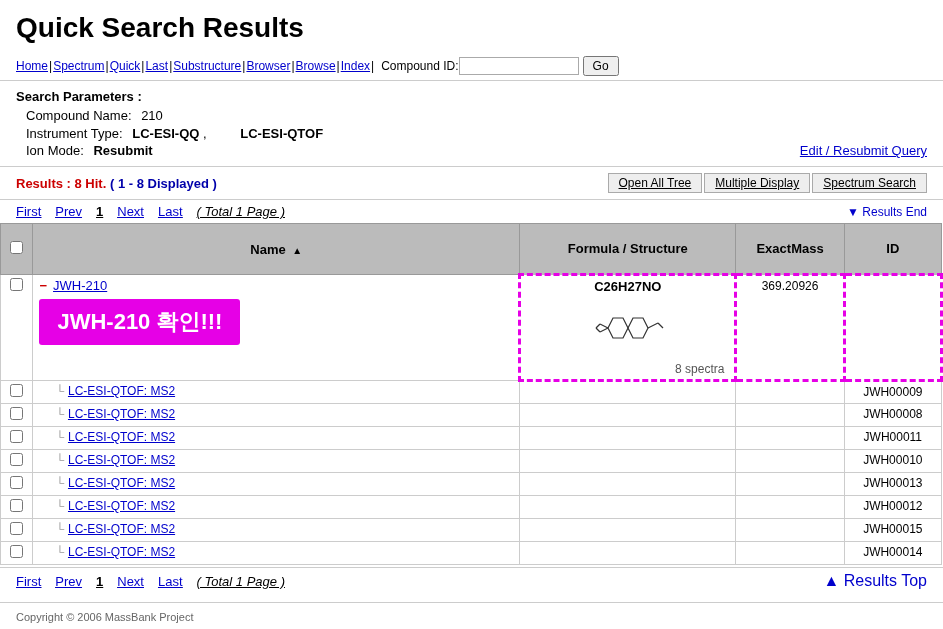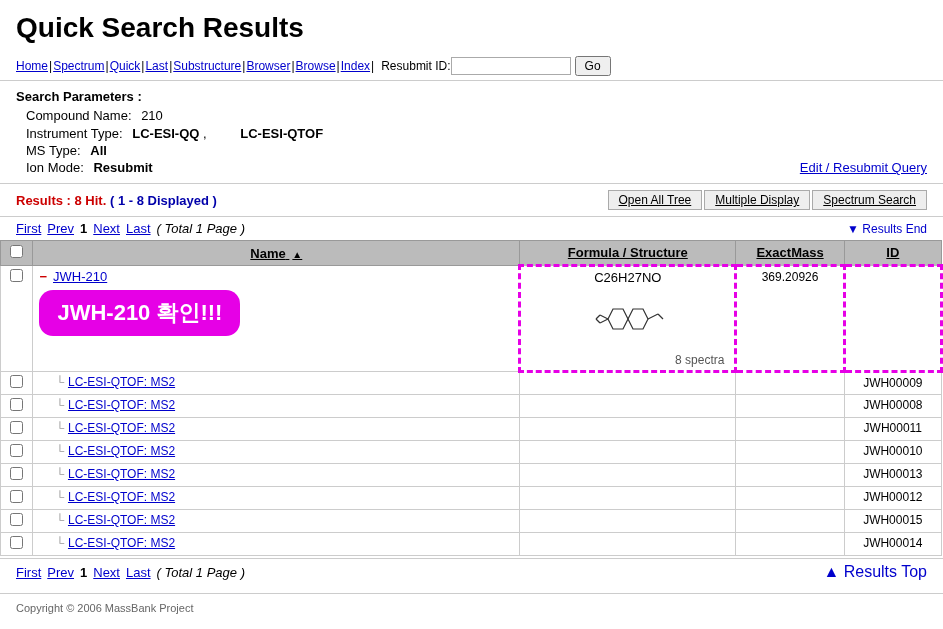--- a/index.html
+++ b/index.html
@@ -20,48 +20,48 @@
     .edit-link { color: #00c; text-decoration: underline; cursor: pointer; font-size: 13px; }
 
     #results-header { padding: 6px 16px; display: flex; align-items: center; justify-content: space-between; border-bottom: 1px solid #ccc; }
     .results-count { font-size: 13px; }
     .results-count span { font-weight: bold; color: #c00; }
     .results-count .displayed { color: #00a; margin-top: 19px; }
     .btn-group { display: flex; gap: 2px; text-decoration: underline; }
     .action-btn { font-size: 12px; padding: 2px 10px; border: 1px solid #aaa; background: #eee; cursor: pointer; }
 
     #pagination-top { padding: 4px 16px; display: flex; justify-content: space-between; align-items: center; }
-    .pagination { display: flex; gap: 6px; align-items: center; font-size: 13px; }
+    .pagination { display: flex; gap: 14px; align-items: center; font-size: 13px; text-decoration: underline; }
     .page-link { color: #00c; text-decoration: underline; cursor: pointer; }
     .page-current { font-weight: bold; }
     .page-info { font-style: italic; }
     .results-end { color: #00c; font-size: 12px; text-decoration: none; cursor: pointer; }
 
     #results-table { width: 100%; border-collapse: collapse; margin: 0; }
-    #results-table th { background: #bbb; border: 1px solid #999; padding: 4px 8px; font-size: 13px; text-align: center; text-decoration: underline; }
+    #results-table th { background: #bbb; border: 1px solid #999; padding: 17px 8px; font-size: 13px; text-align: center; }
     #results-table td { border: 1px solid #ccc; padding: 3px 6px; font-size: 12px; vertical-align: top; }
     .col-check { width: 22px; text-align: center; }
     .col-name { width: 450px; }
     .col-formula { width: 200px; text-align: center; }
     .col-mass { width: 100px; text-align: center; }
     .col-id { width: 90px; text-align: center; }
 
     .compound-row td { background: #fff; }
     .compound-name { font-weight: bold; font-size: 13px; display: flex; align-items: center; gap: 6px; }
     .minus-icon { color: #c00; font-weight: bold; cursor: pointer; }
 
     .annotation-box {
       display: inline-block;
       background: #e600e6;
       color: #fff;
       font-size: 22px;
       font-weight: bold;
       padding: 8px 18px;
       margin: 6px 0;
-      border-radius: 14px;
+      border-radius: 3px;
     }
 
     .dashed-border-cell {
       border: 3px dashed #e600e6 !important;
       position: relative;
     }
 
     .spectra-count { color: #555; font-size: 12px; text-align: right; padding-right: 4px; }
 
     .child-row td { background: #fff; }
@@ -93,43 +93,39 @@
   <a class="nav-link">Last</a>
   <span class="nav-sep">|</span>
   <a class="nav-link">Substructure</a>
   <span class="nav-sep">|</span>
   <a class="nav-link">Browser</a>
   <span class="nav-sep">|</span>
   <a class="nav-link">Browse</a>
   <span class="nav-sep">|</span>
   <a class="nav-link">Index</a>
   <span class="nav-sep">|</span>
-  <span id="massbank-label">Resubmit ID:</span>
+  <span id="massbank-label">Compound ID:</span>
   <input type="text" id="massbank-input" value="" style="">
   <button id="go-button">Go</button>
 </div>
 
 <div id="search-params">
   <div class="param-title">Search Parameters :</div>
   <div style="padding-left: 10px;">
     <div style="margin-bottom: 3px;">
       <span>Compound Name:</span>
       <span style="margin-left:6px;">210</span>
     </div>
     <div class="params-row2">
       <div>
         <div style="margin-bottom: 2px;">
           <span>Instrument Type:</span>
           <span style="font-weight:bold; margin-left:6px;">LC-ESI-QQ</span>
           <span>,</span>
           <span style="font-weight:bold; margin-left:30px;">LC-ESI-QTOF</span>
-        </div>
-        <div style="margin-bottom: 2px;">
-          <span>MS Type:</span>
-          <span style="font-weight:bold; margin-left:6px;">All</span>
         </div>
         <div>
           <span>Ion Mode:</span>
           <span style="font-weight:bold; margin-left:6px;">Resubmit</span>
         </div>
       </div>
       <div>
         <a class="edit-link">Edit / Resubmit Query</a>
       </div>
     </div>
@@ -190,21 +186,21 @@
         <input type="checkbox" style="">
       </td>
       <td class="col-name">
         <div class="compound-name">
           <span class="minus-icon">−</span>
           <a class="nav-link" style="font-weight:normal; font-size:13px;">JWH-210</a>
         </div>
         <div class="annotation-box">JWH-210 확인!!!</div>
       </td>
       <td class="col-formula dashed-border-cell">
-        <div style="font-size:13px; font-weight:normal; text-align:center;">C26H27NO</div>
+        <div style="font-size:13px; font-weight:bold; text-align:center;">C26H27NO</div>
         <div class="mol-structure">
 
           <svg width="80" height="60" viewBox="0 0 80 60">
             <g stroke="#333" stroke-width="1.2" fill="none">
 
               <polygon points="20,30 25,20 35,20 40,30 35,40 25,40"></polygon>
               <polygon points="40,30 45,20 55,20 60,30 55,40 45,40"></polygon>
 
               <line x1="60" y1="30" x2="70" y2="25"></line>
               <line x1="70" y1="25" x2="75" y2="30"></line>

